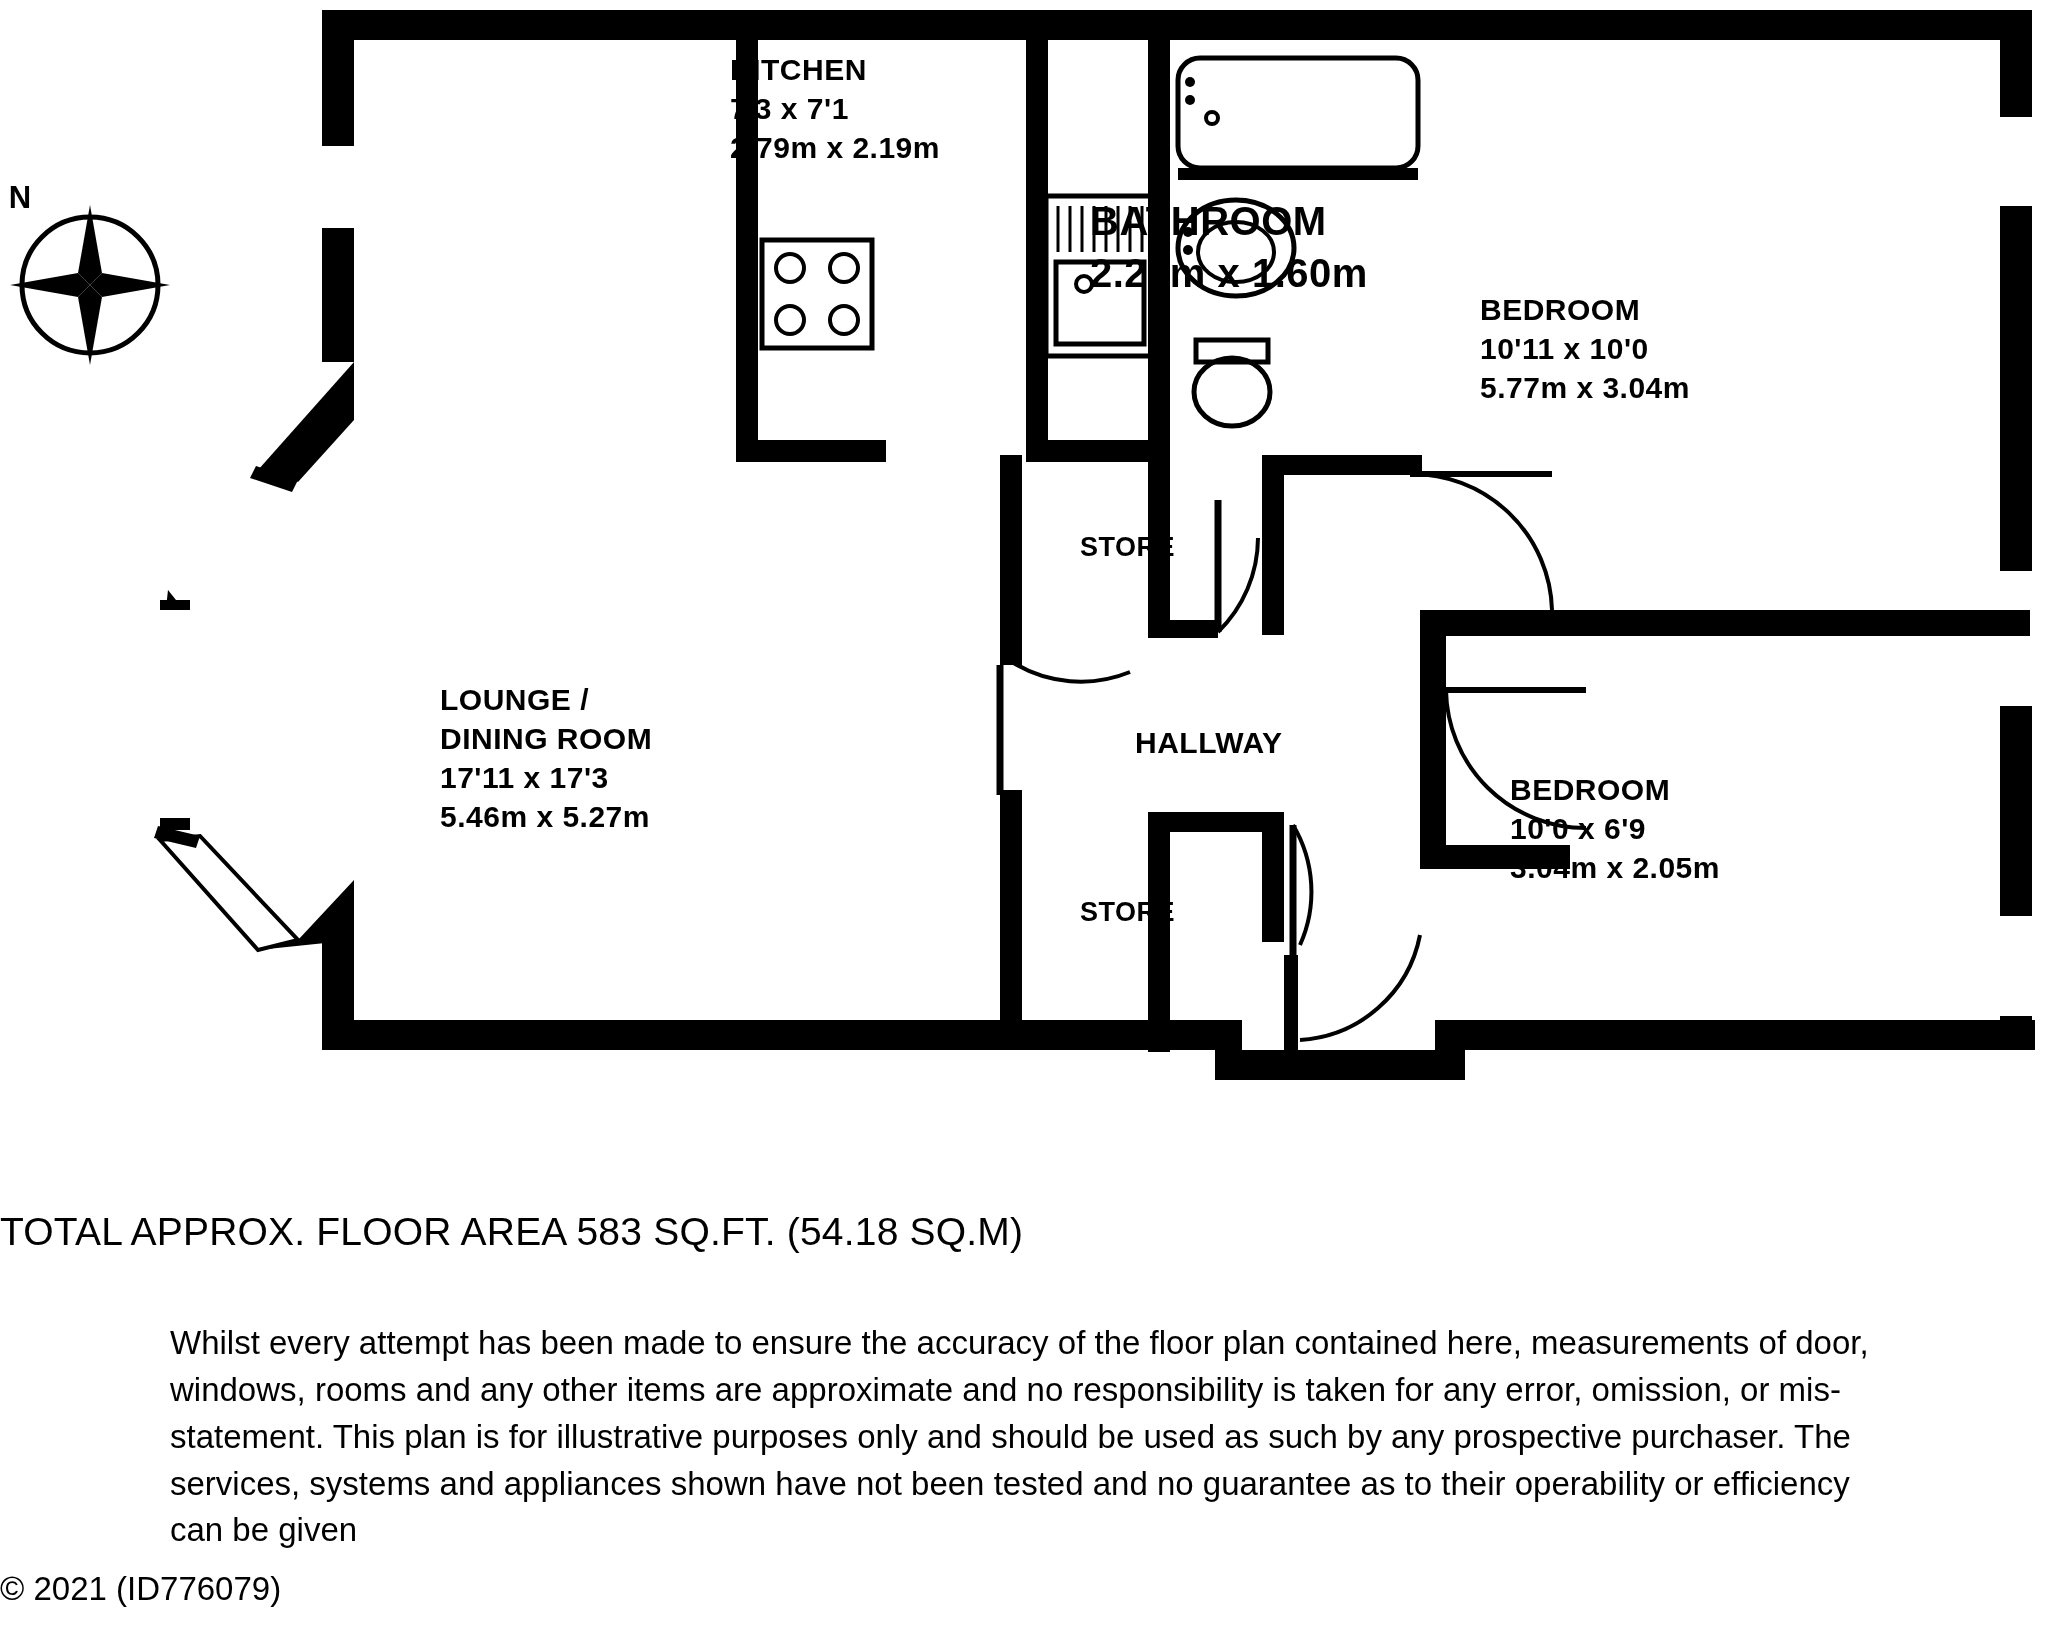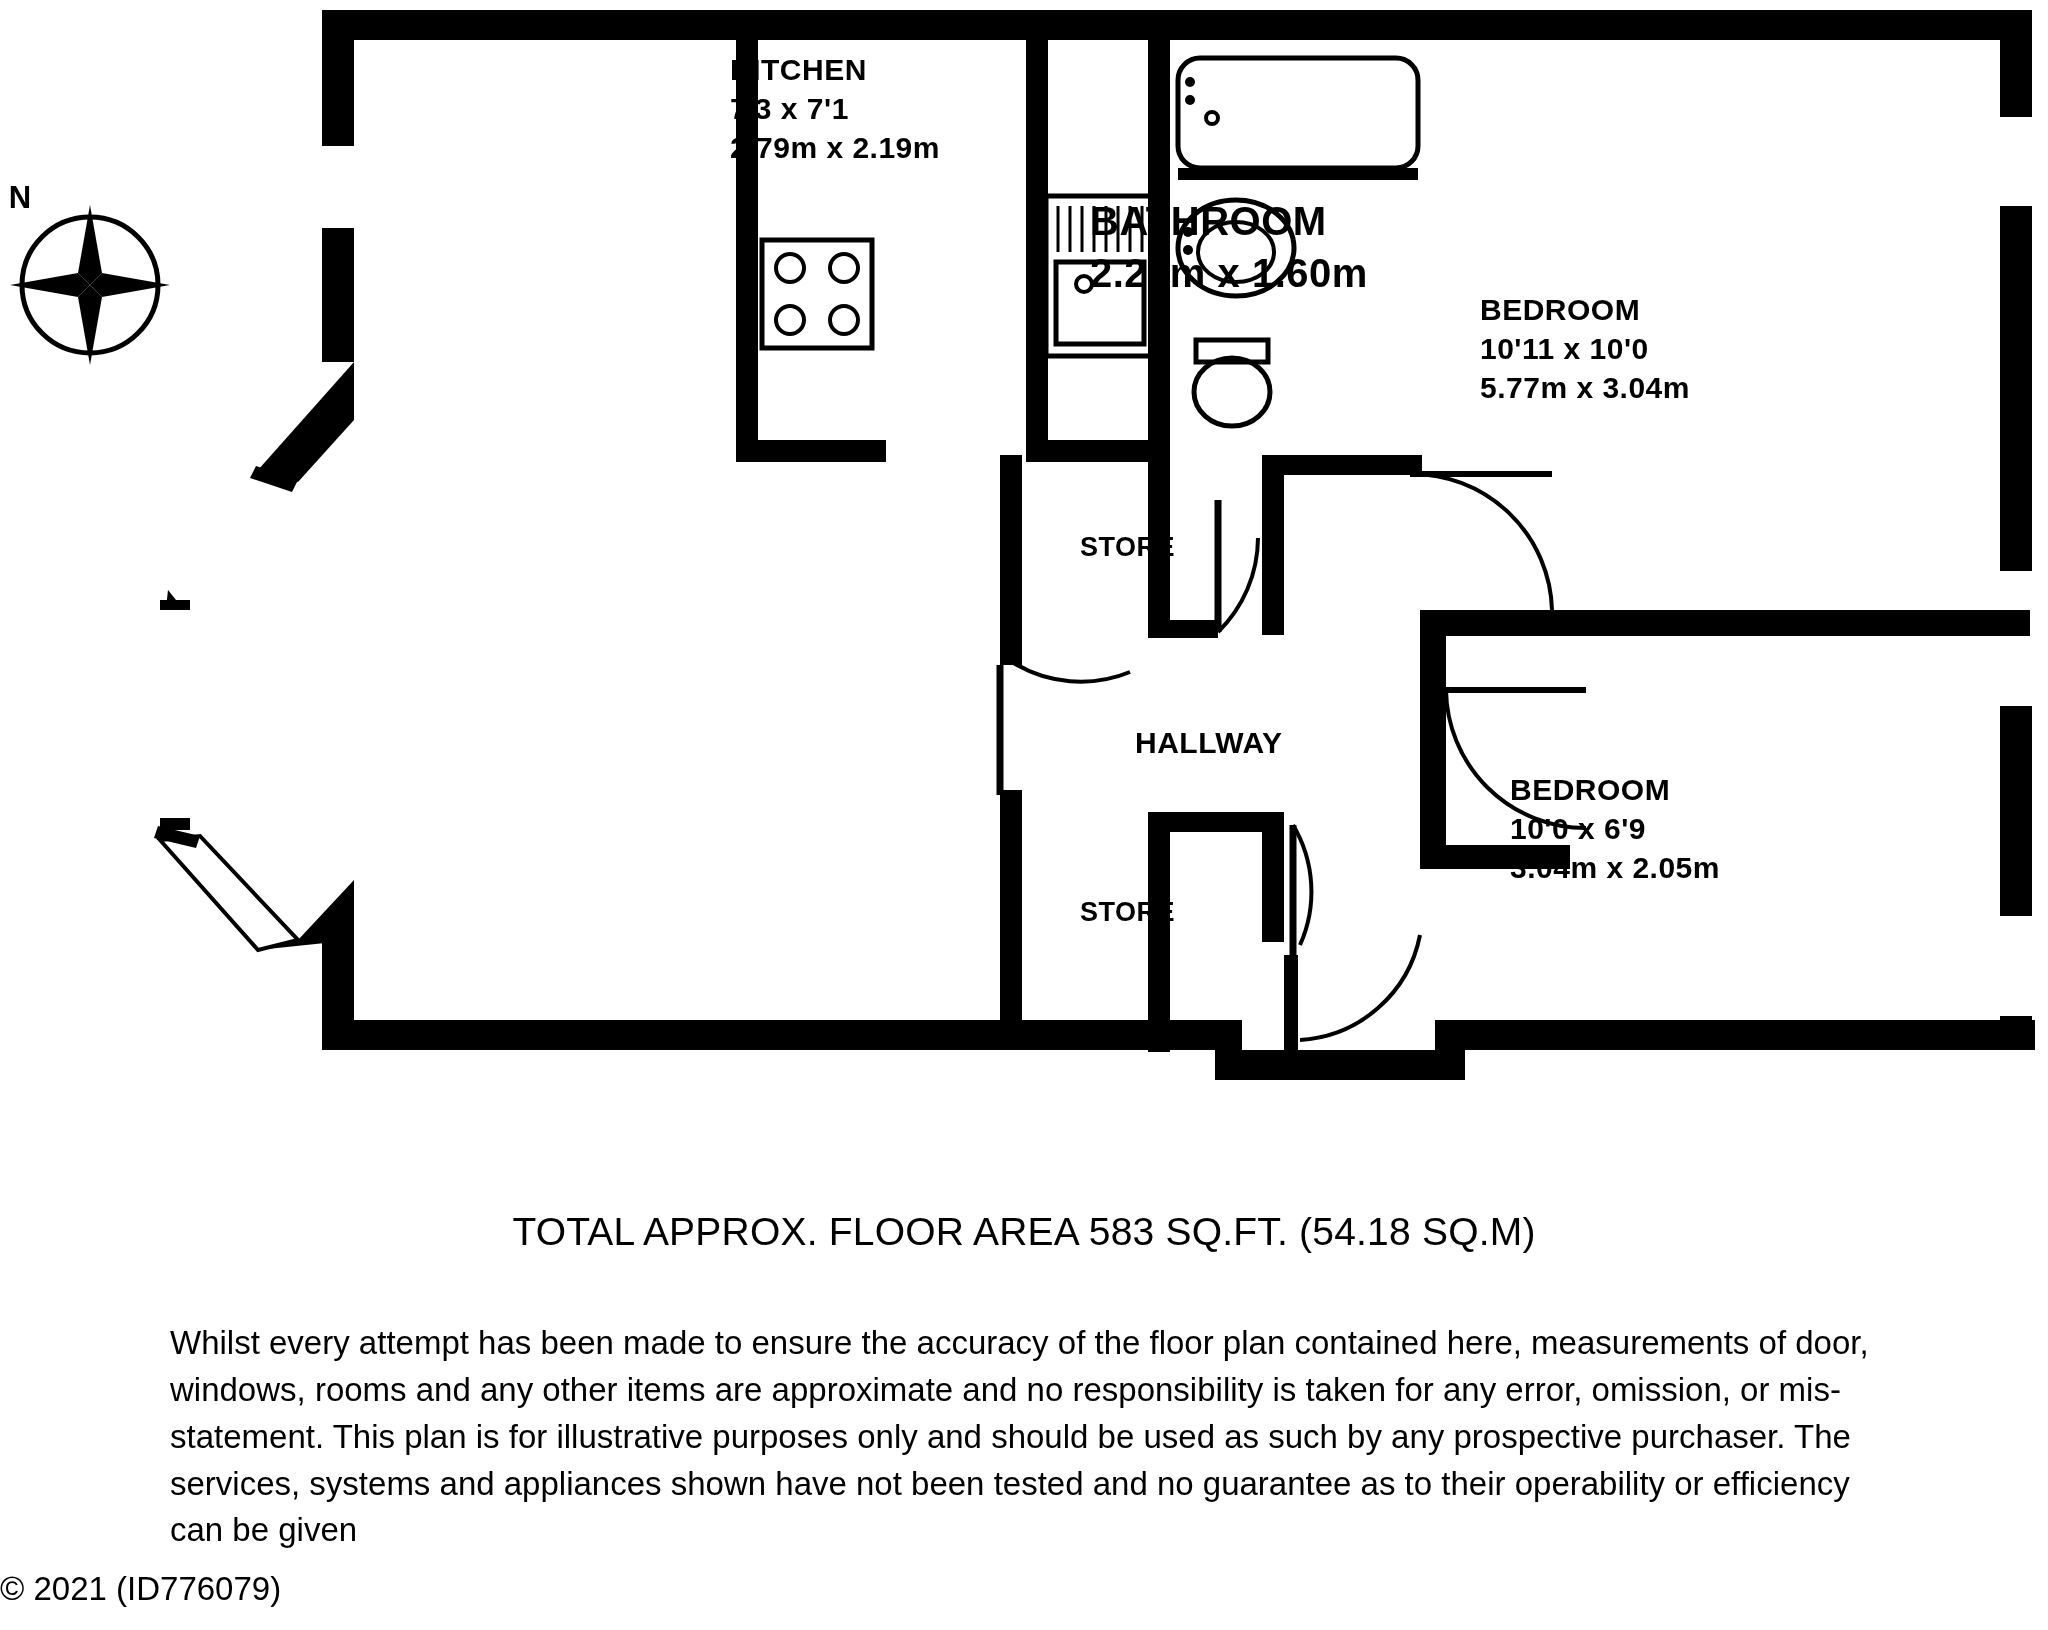--- a/index.html
+++ b/index.html
@@ -54,21 +54,20 @@
     width: 40px;
     text-align: center;
     font-size: 31px;
     font-weight: bold;
   }
   .total-area {
     position: absolute;
     left: 0;
     top: 1210px;
     width: 2048px;
-    text-align: center;
     font-size: 39px;
     letter-spacing: 0.2px;
   }
   .disclaimer {
     position: absolute;
     left: 170px;
     top: 1320px;
     width: 1720px;
     text-align: left;
     font-size: 33px;
@@ -251,20 +250,26 @@
     <span class="dimi">10'11 x 10'0</span>
     <span class="dimm">5.77m x 3.04m</span>
   </div>
 
   <div class="lbl lbl-bedroom2">
     <span class="name">BEDROOM</span>
     <span class="dimi">10'0 x 6'9</span>
     <span class="dimm">3.04m x 2.05m</span>
   </div>
 
+  <div class="lbl lbl-lounge">
+    <span class="name">LOUNGE /</span>
+    <span class="name">DINING ROOM</span>
+    <span class="dimi">17'11 x 17'3</span>
+    <span class="dimm">5.46m x 5.27m</span>
+  </div>
 
   <div class="lbl lbl-store1">
     <span class="name">STORE</span>
   </div>
 
   <div class="lbl lbl-store2">
     <span class="name">STORE</span>
   </div>
 
   <div class="lbl lbl-hallway">

